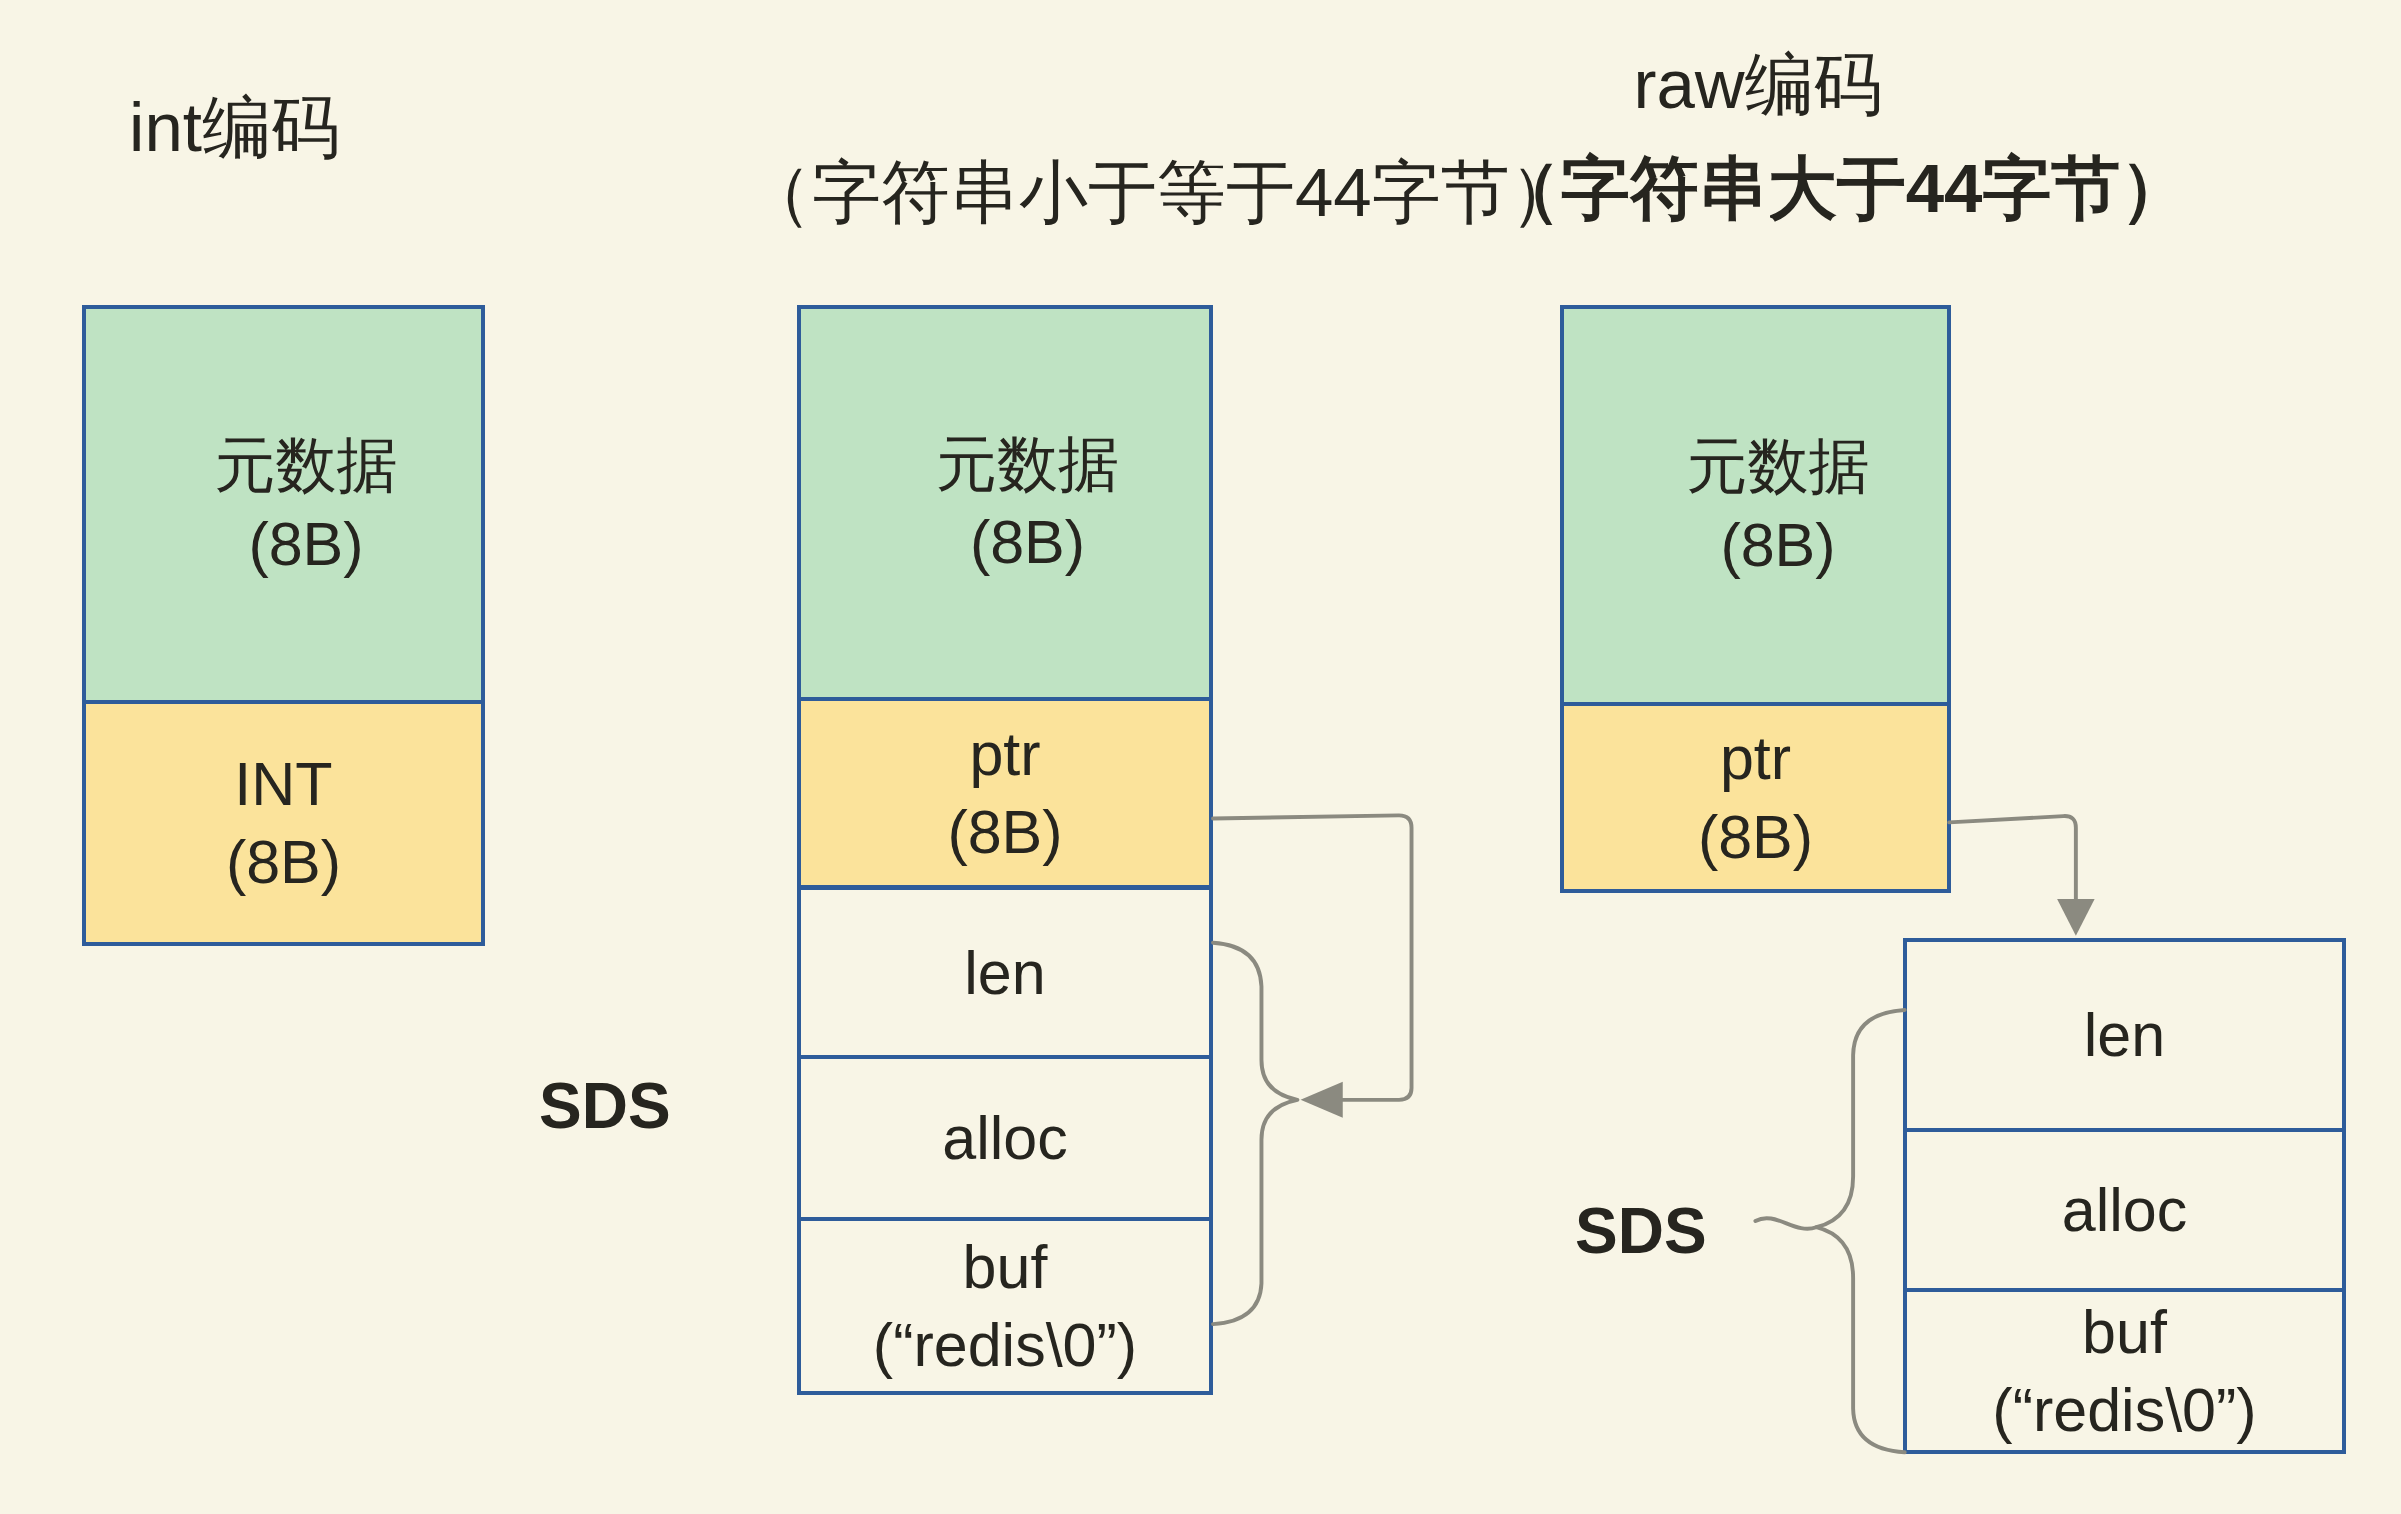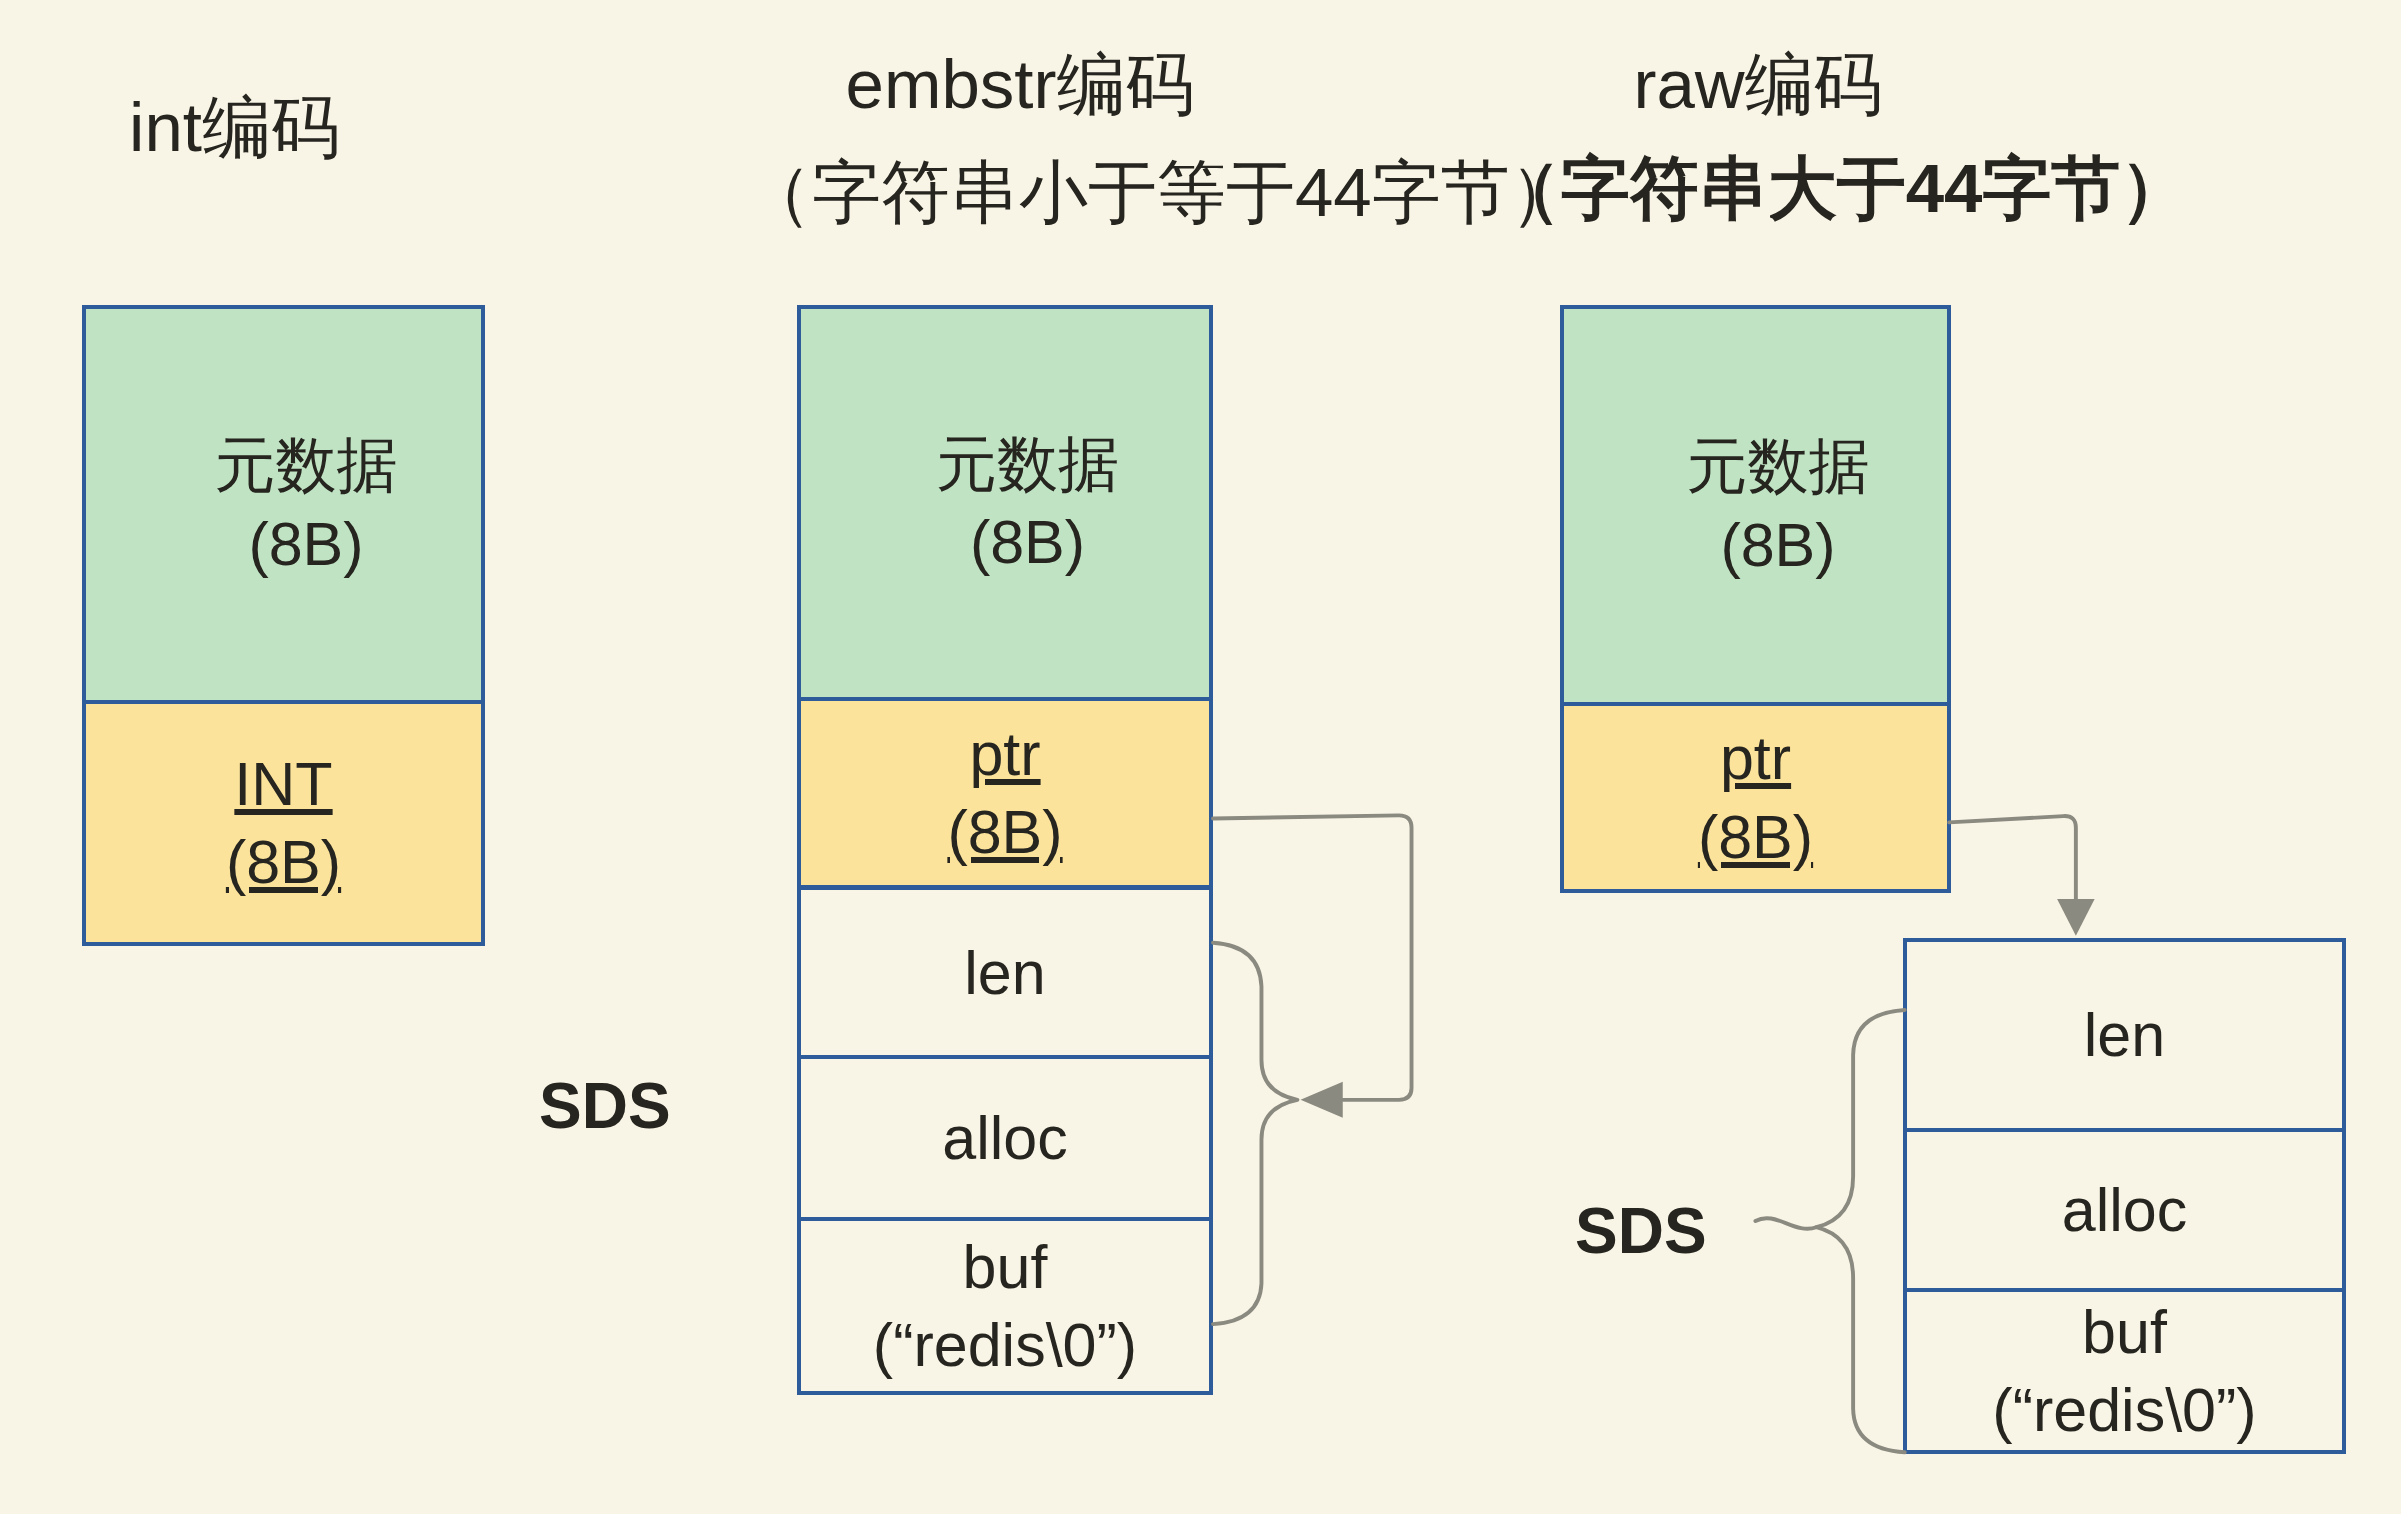--- a/index.html
+++ b/index.html
@@ -35,41 +35,40 @@
     display:flex;
     flex-direction:column;
     align-items:center;
     justify-content:center;
     text-align:center;
     font-size:61px;
     line-height:1.28;
     color:var(--text-dark);
   }
   .green{background:var(--green-fill);padding-left:45px;}
-  .yellow{background:var(--yellow-fill);text-decoration:underline;}
+  .yellow{background:var(--yellow-fill);}
   .row{background:var(--row-fill);}
   .sds-label{
     position:absolute;
     font-size:64px;
     text-align:left;
     color:var(--text-dark);
     font-weight:bold;
   }
   svg.connectors{position:absolute;left:0;top:0;pointer-events:none;}
   .conn{stroke:var(--connector-gray);stroke-width:5;fill:none;stroke-linecap:round;stroke-linejoin:round;}
   .arrowhead{fill:var(--connector-gray);stroke:none;}
 </style>
 </head>
 <body>
 
 <div class="canvas">
 
   <div class="title" style="left:47px;top:88px;width:375px;">int编码</div>
 
-  <div class="title" style="left:809px;top:45px;width:422px;">embstr编码</div>
   <div class="title" style="left:743px;top:153px;width:704px;">（字符串小于等于44字节）</div>
 
   <div class="title" style="left:1594px;top:45px;width:328px;">raw编码</div>
   <div class="title" style="left:1485px;top:149px;width:711px;font-weight:bold;">（字符串大于44字节）</div>
 
   <div class="box green" style="left:82px;top:305px;width:403px;height:399px;">
     <span>元数据</span>
     <span>(8B)</span>
   </div>
   <div class="box yellow" style="left:82px;top:700px;width:403px;height:246px;">

